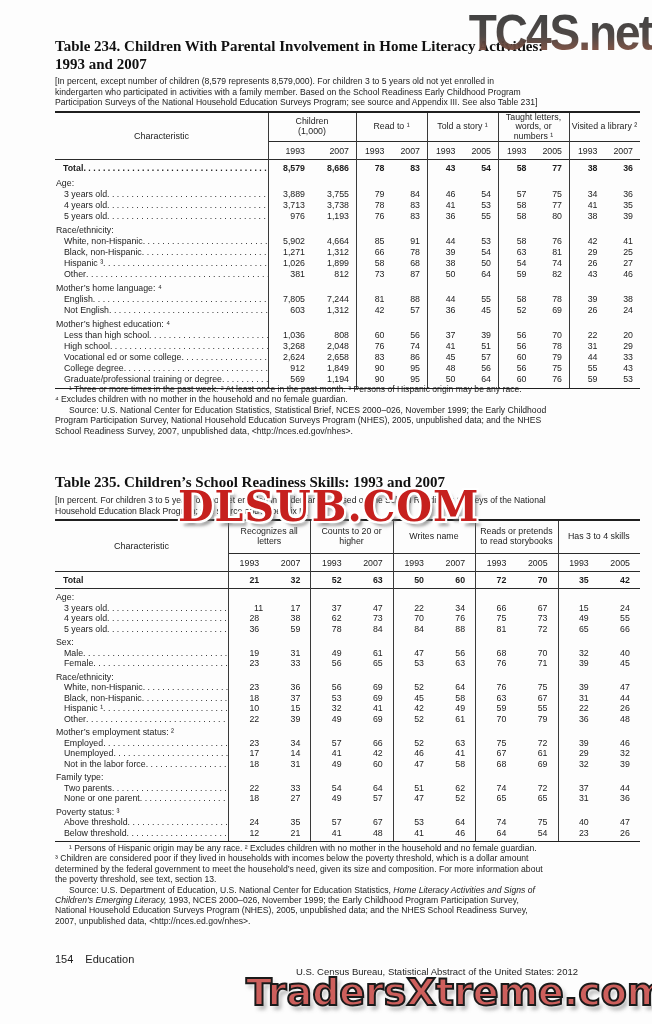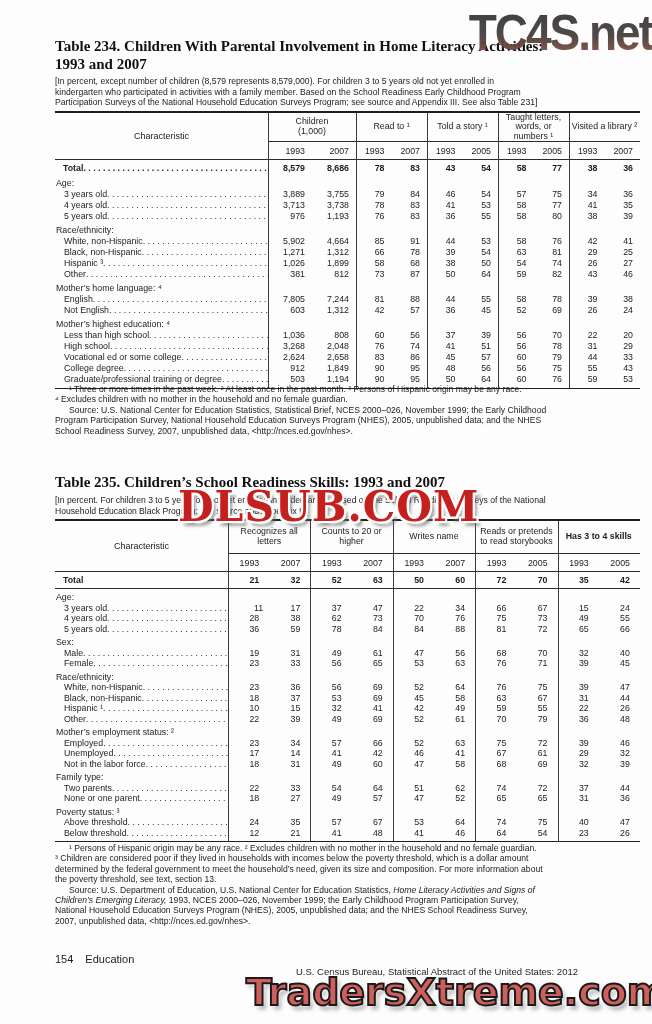--- a/index.html
+++ b/index.html
@@ -367,21 +367,21 @@
           <span class="vcell" style="width: 35.5px;">56</span>
           <span class="vcell" style="width: 35.5px;">75</span>
           <span class="vcell" style="width: 35.5px;">55</span>
           <span class="vcell" style="width: 35.5px;">43</span>
         </div>
         <div class="row data">
           <div class="lbl ind" style="width: 213px;">
             <span class="ltext">Graduate/professional training or degree</span>
             <span class="dots"></span>
           </div>
-          <span class="vcell" style="width: 44px;">503</span>
+          <span class="vcell" style="width: 44px;">569</span>
           <span class="vcell" style="width: 44px;">1,194</span>
           <span class="vcell" style="width: 35.5px;">90</span>
           <span class="vcell" style="width: 35.5px;">95</span>
           <span class="vcell" style="width: 35.5px;">50</span>
           <span class="vcell" style="width: 35.5px;">64</span>
           <span class="vcell" style="width: 35.5px;">60</span>
           <span class="vcell" style="width: 35.5px;">76</span>
           <span class="vcell" style="width: 35.5px;">59</span>
           <span class="vcell" style="width: 35.5px;">53</span>
         </div>
@@ -435,21 +435,21 @@
             </div>
           </div>
           <div class="hgroup" style="width: 82.4px;">
             <div class="glabel" style="height: 33px;">Reads or pretends to read storybooks</div>
             <div class="gyears">
               <span class="ycell" style="width: 41.2px;">1993</span>
               <span class="ycell" style="width: 41.2px;">2005</span>
             </div>
           </div>
           <div class="hgroup" style="width: 82.4px;">
-            <div class="glabel" style="height: 33px; font-weight: bold;">Has 3 to 4 skills</div>
+            <div class="glabel" style="height: 33px;">Has 3 to 4 skills</div>
             <div class="gyears">
               <span class="ycell" style="width: 41.2px;">1993</span>
               <span class="ycell" style="width: 41.2px;">2005</span>
             </div>
           </div>
         </div>
       </div>
       <div class="tbody">
         <div class="row total">
           <div class="lbl" style="width: 173px;">

